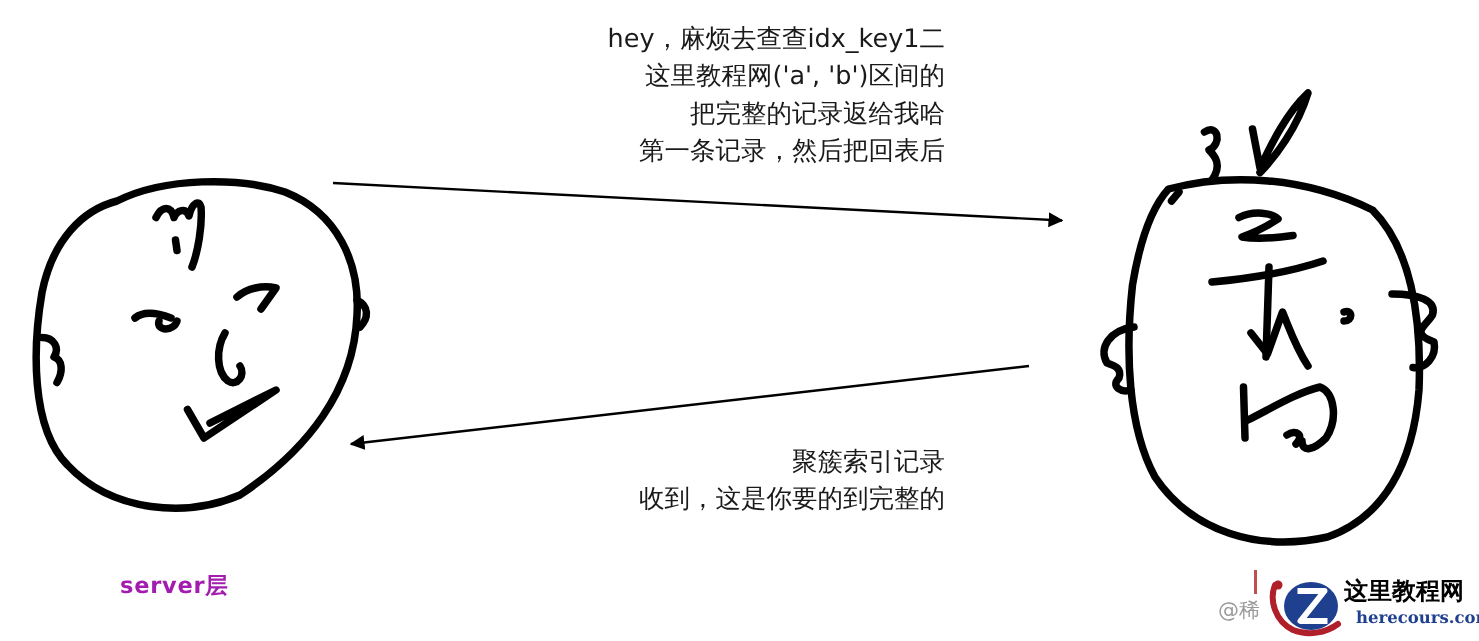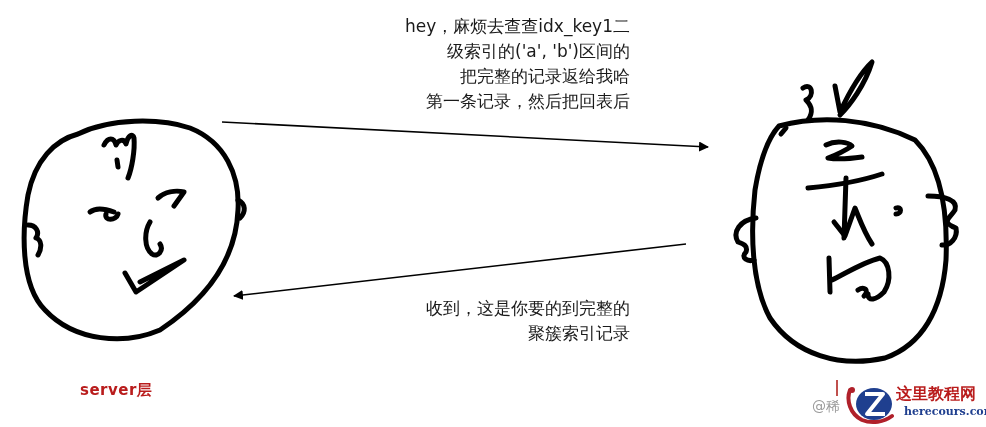--- a/index.html
+++ b/index.html
@@ -2,25 +2,25 @@
 <html><head>
   <meta charset="utf-8">
   <style>
     html, body { margin: 0; padding: 0; background: #ffffff; }
     body { width: 986px; height: 427px; position: relative; overflow: hidden; font-family: "DejaVu Sans", sans-serif; }
     .canvas { position: absolute; left: 0; top: 0; width: 986px; height: 427px; }
     .msg { position: absolute; text-align: right; color: #1a1a1a; font-size: 17px; line-height: 25px; font-family: "DejaVu Sans", sans-serif; }
     .msg .line { display: block; white-space: nowrap; }
     .request-msg { left: 290px; top: 14px; width: 340px; }
     .response-msg { left: 330px; top: 296px; width: 300px; }
-    .server-label { position: absolute; left: 80px; top: 381px; color: #b91c1c; font-size: 15px; font-weight: bold; letter-spacing: 0.5px; font-family: "DejaVu Sans", sans-serif; }
+    .server-label { position: absolute; left: 80px; top: 381px; color: #a21caf; font-size: 15px; font-weight: bold; letter-spacing: 0.5px; font-family: "DejaVu Sans", sans-serif; }
     .engine-mark { position: absolute; left: 836px; top: 380px; width: 2px; height: 16px; background: #c0504d; }
     .watermark-at { position: absolute; left: 812px; top: 398px; color: #9a9a9a; font-size: 14px; font-family: "DejaVu Sans", sans-serif; }
     .logo { position: absolute; left: 846px; top: 382px; width: 140px; height: 45px; }
-    .logo-title { position: absolute; left: 896px; top: 384px; color: #b91c1c; font-size: 16px; font-weight: bold; font-family: "DejaVu Serif", serif; white-space: nowrap; }
+    .logo-title { position: absolute; left: 896px; top: 384px; color: #000000; font-size: 16px; font-weight: bold; font-family: "DejaVu Serif", serif; white-space: nowrap; }
     .logo-url { position: absolute; left: 904px; top: 405px; color: #1f3f8f; font-size: 11px; font-weight: bold; font-family: "DejaVu Serif", serif; white-space: nowrap; }
   </style>
 </head>
 <body>
 
 <svg class="canvas" viewBox="0 0 986 427" xmlns="http://www.w3.org/2000/svg">
   <defs>
     <marker id="ah" markerWidth="10" markerHeight="10" refX="9" refY="5" orient="auto" markerUnits="userSpaceOnUse">
       <path d="M0,0 L10,5 L0,10 Z" fill="#000"></path>
     </marker>
@@ -56,28 +56,28 @@
     <path d="M858,290 C864,286 870,290 864,296"></path>
   </g>
 
   <line x1="222" y1="122" x2="708" y2="147" stroke="#000" stroke-width="1.6" marker-end="url(#ah)"></line>
 
   <line x1="686" y1="244" x2="234" y2="296" stroke="#000" stroke-width="1.6" marker-end="url(#ah)"></line>
 </svg>
 
 <div class="msg request-msg">
   <span class="line">hey，麻烦去查查idx_key1二</span>
-  <span class="line">级索引的('a', 'b')区间的</span>
+  <span class="line">这里教程网('a', 'b')区间的</span>
   <span class="line">把完整的记录返给我哈</span>
   <span class="line">第一条记录，然后把回表后</span>
 </div>
 
 <div class="msg response-msg">
+  <span class="line">聚簇索引记录</span>
   <span class="line">收到，这是你要的到完整的</span>
-  <span class="line">聚簇索引记录</span>
 </div>
 
 <div class="server-label">server层</div>
 
 <div class="engine-mark"></div>
 <div class="watermark-at">@稀</div>
 
 <svg class="logo" viewBox="0 0 140 45" xmlns="http://www.w3.org/2000/svg">
   <path d="M4,8 C0,18 4,32 16,38 C26,42 38,40 46,34" fill="none" stroke="#b0202a" stroke-width="4" stroke-linecap="round"></path>
   <circle cx="6" cy="8" r="3" fill="#b0202a"></circle>

